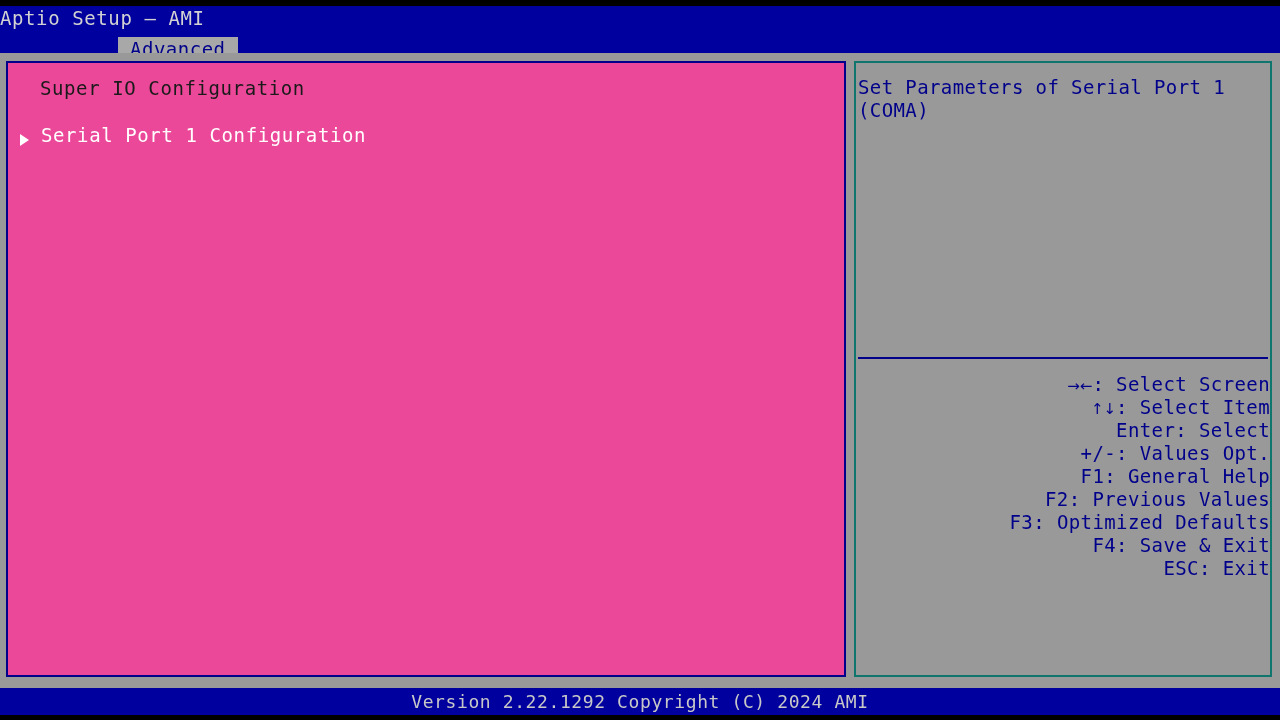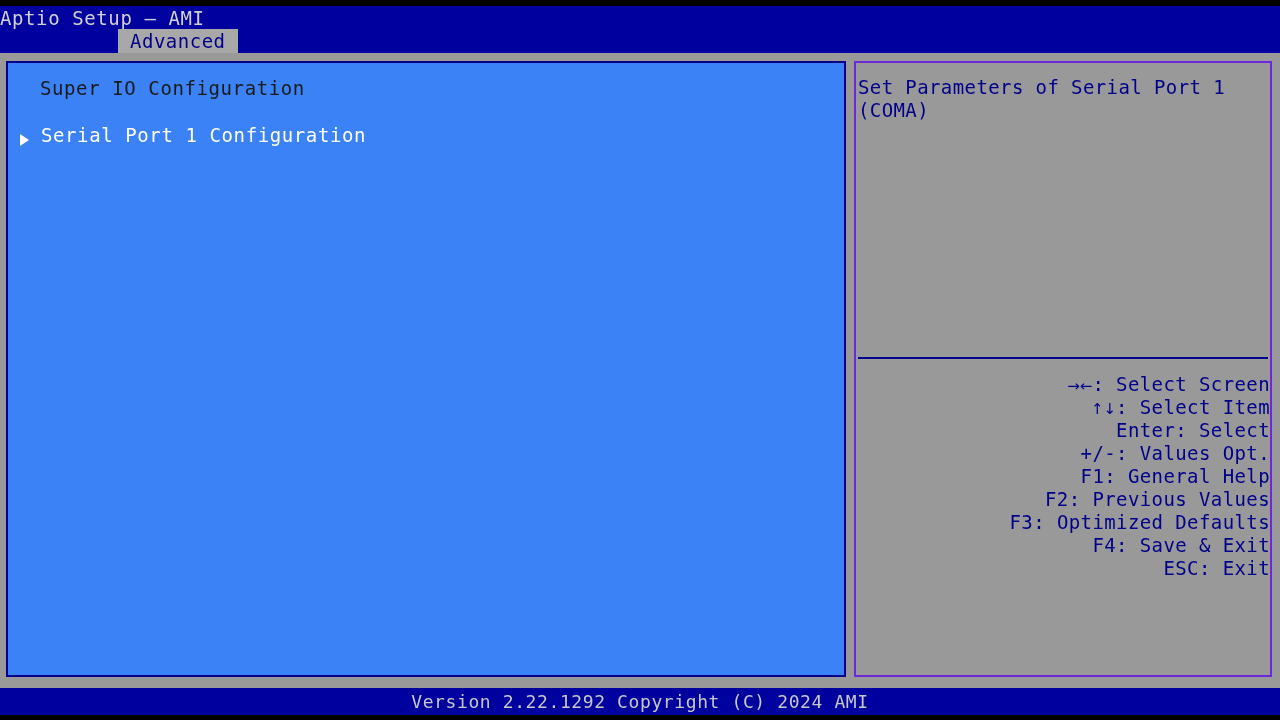--- a/index.html
+++ b/index.html
@@ -65,40 +65,41 @@
     line-height: 24px;
     font-size: 19px;
     letter-spacing: 0.5px;
     white-space: pre;
     padding: 0 12px;
   }
   .tab.active {
     left: 118px;
     background: #a8a8a8;
     color: #00008b;
+    margin-top: 8px;
   }
 
   
   .body-area {
     position: absolute;
     left: 0; top: 53px;
     width: 1280px;
     height: 635px;
     background: #999999;
   }
 
   
   .left-panel {
     position: absolute;
     left: 6px; top: 61px;
     width: 840px;
     height: 616px;
     border: 2px solid #00008b;
     box-sizing: border-box;
-    background: #3b82f6;
+    background: #ec4899;
   }
 
   .section-heading {
     position: absolute;
     left: 32px;
     top: 14px;
     font-size: 19px;
     letter-spacing: 0.6px;
     color: #1a1a1a;
     white-space: pre;
@@ -129,21 +130,21 @@
     color: #ffffff;
     white-space: pre;
   }
 
   
   .right-panel {
     position: absolute;
     left: 854px; top: 61px;
     width: 418px;
     height: 616px;
-    border: 2px solid #6d28d9;
+    border: 2px solid #0f766e;
     box-sizing: border-box;
     background: #999999;
   }
   .help-text {
     position: absolute;
     left: 2px;
     top: 13px;
     width: 412px;
     font-size: 19px;
     line-height: 23px;

